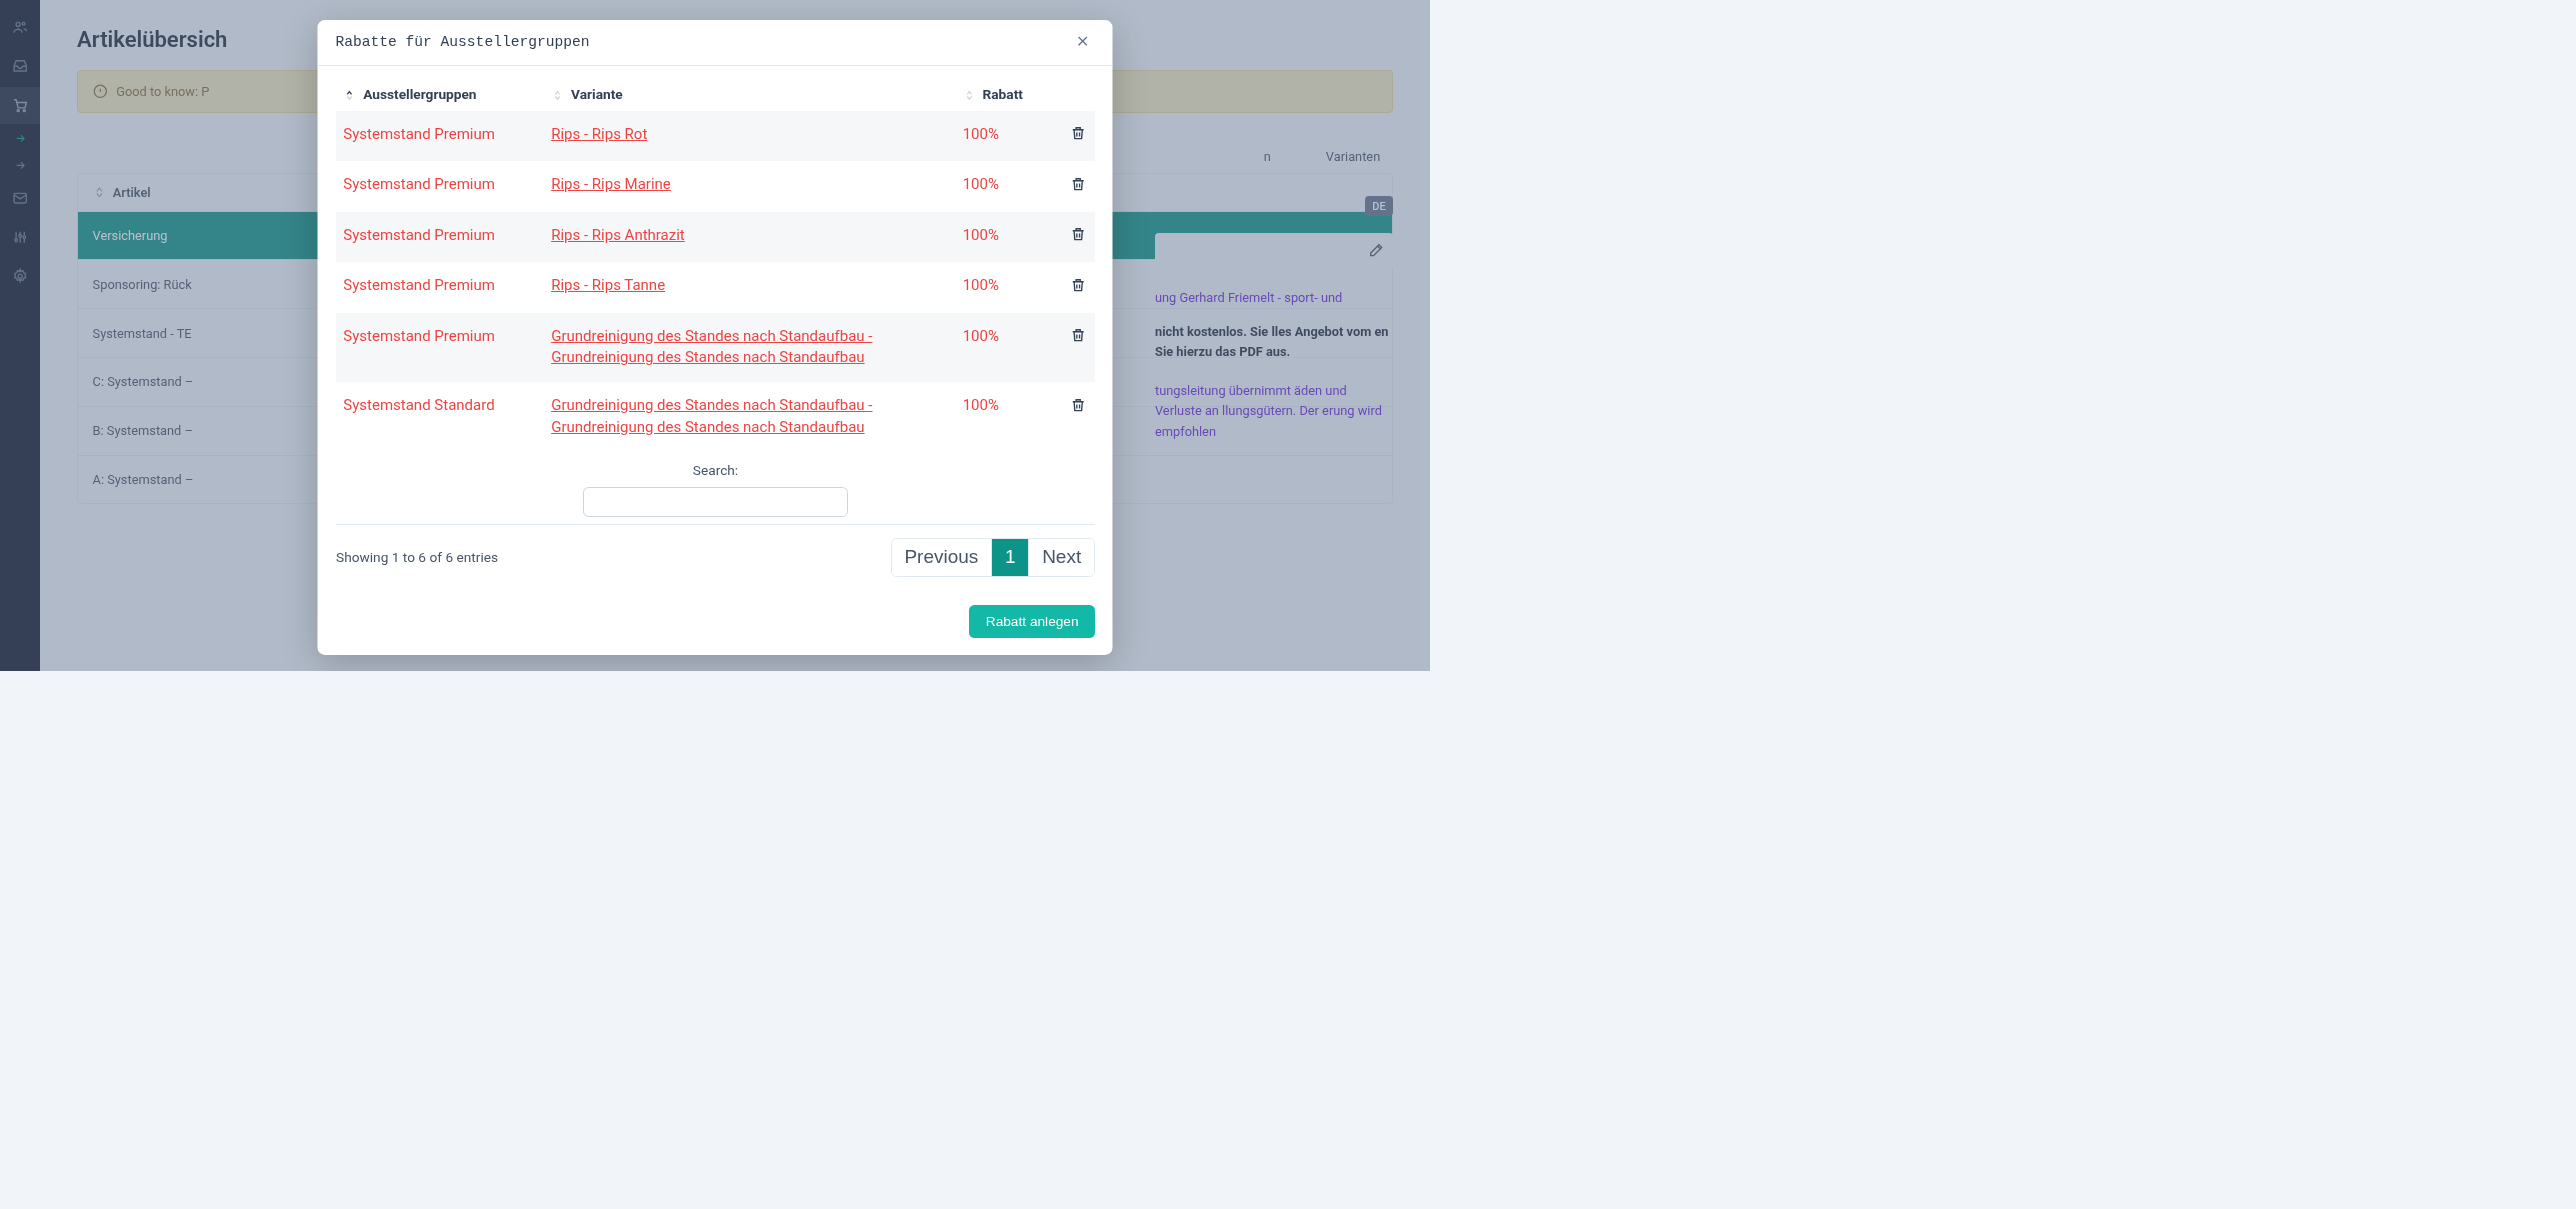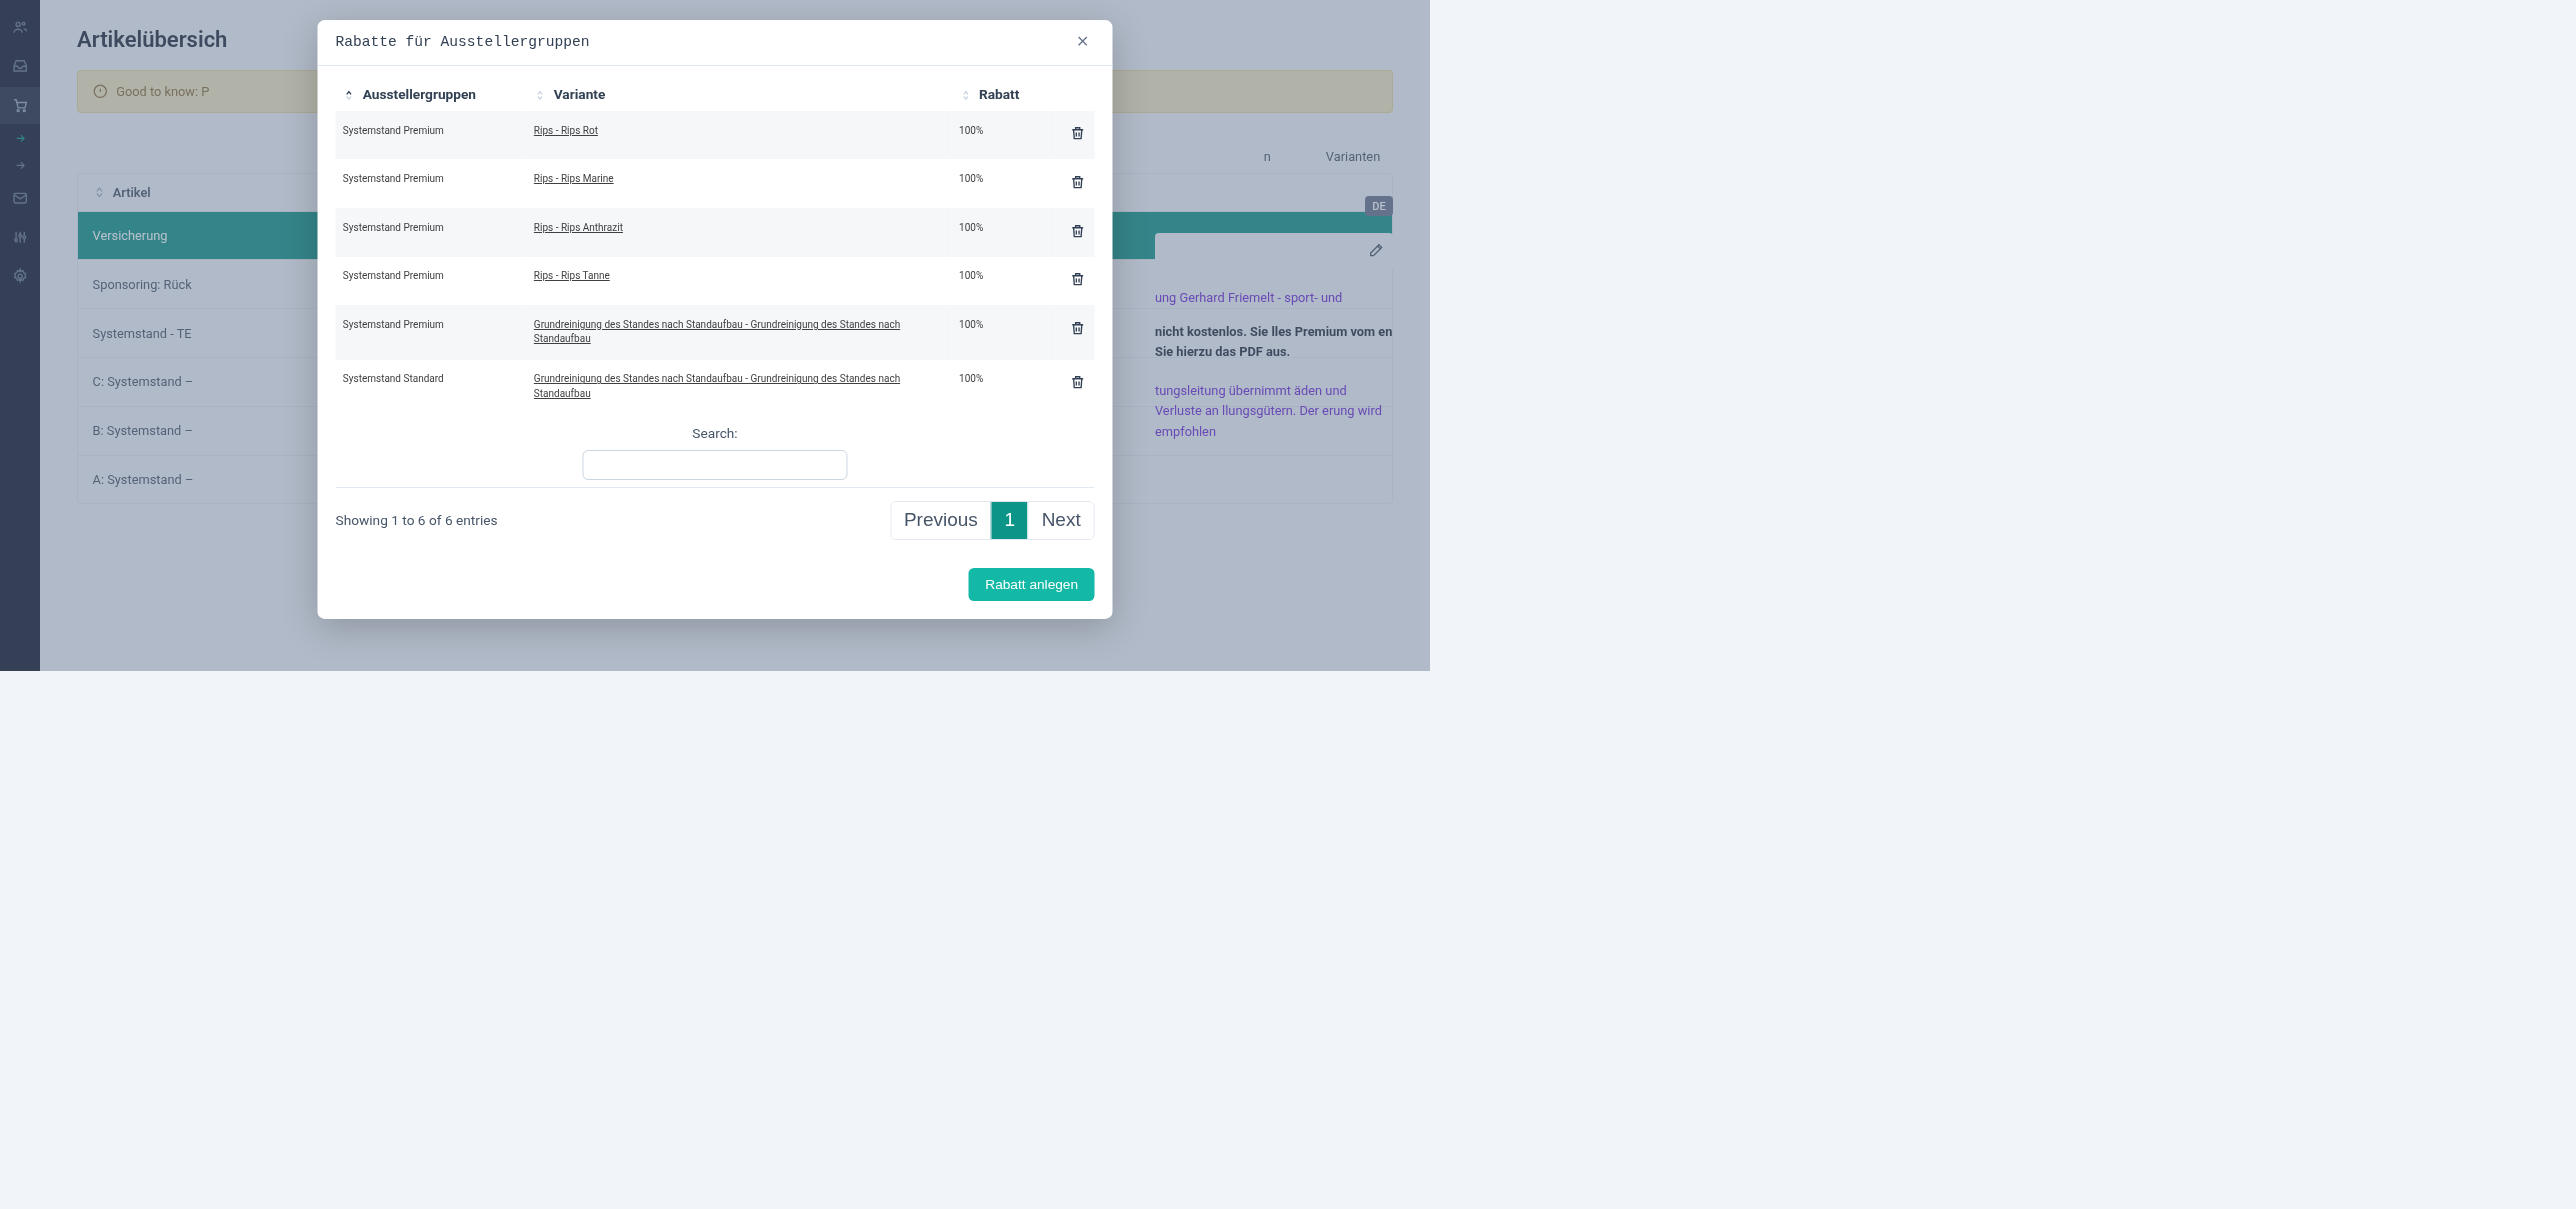--- a/index.html
+++ b/index.html
@@ -212,22 +212,22 @@
   }
   .dtable th .sort-icon {
     color: #94a3b8;
     margin-right: 3.7px;
     display: inline-flex;
     vertical-align: middle;
   }
   .dtable th.sorted .sort-icon .up { color: #334155; }
   .dtable td {
     padding: 12.8px 7.3px;
-    color: #404040;
-    font-size: 10px;
+    color: #ef4444;
+    font-size: 15px;
     vertical-align: top;
     line-height: 1.45;
   }
   .dtable tbody tr:nth-child(odd) {
     background: #f5f7f9;
   }
   .dtable td.col-variant { max-width: 329px; text-decoration: underline; }
   .dtable td.col-action { text-align: right; width: 46px; }
   .trash-btn {
     background: none;
@@ -409,21 +409,21 @@
 
   <div class="bg-right-panel">
     <span class="lang-badge">DE</span>
     <div class="edit-box">
       <svg width="16.4" height="16.4" viewBox="0 0 24 24" fill="none" stroke="#475569" stroke-width="2">
           <path d="M4 20h4L20 8l-4-4L4 16v4z"></path>
           <path d="M14 6l4 4"></path>
         </svg>
     </div>
     <div class="bg-desc">ung Gerhard Friemelt - sport- und</div>
-    <div class="bg-desc-bold">nicht kostenlos. Sie lles Premium vom en Sie hierzu das PDF aus.</div>
+    <div class="bg-desc-bold">nicht kostenlos. Sie lles Angebot vom en Sie hierzu das PDF aus.</div>
     <div class="bg-desc">tungsleitung übernimmt äden und Verluste an llungsgütern. Der erung wird empfohlen</div>
   </div>
 </main>
 
 <div class="overlay"></div>
 
 <div class="modal">
   <div class="modal-header">
     <div class="modal-title">Rabatte für Ausstellergruppen</div>
     <button class="modal-close">

